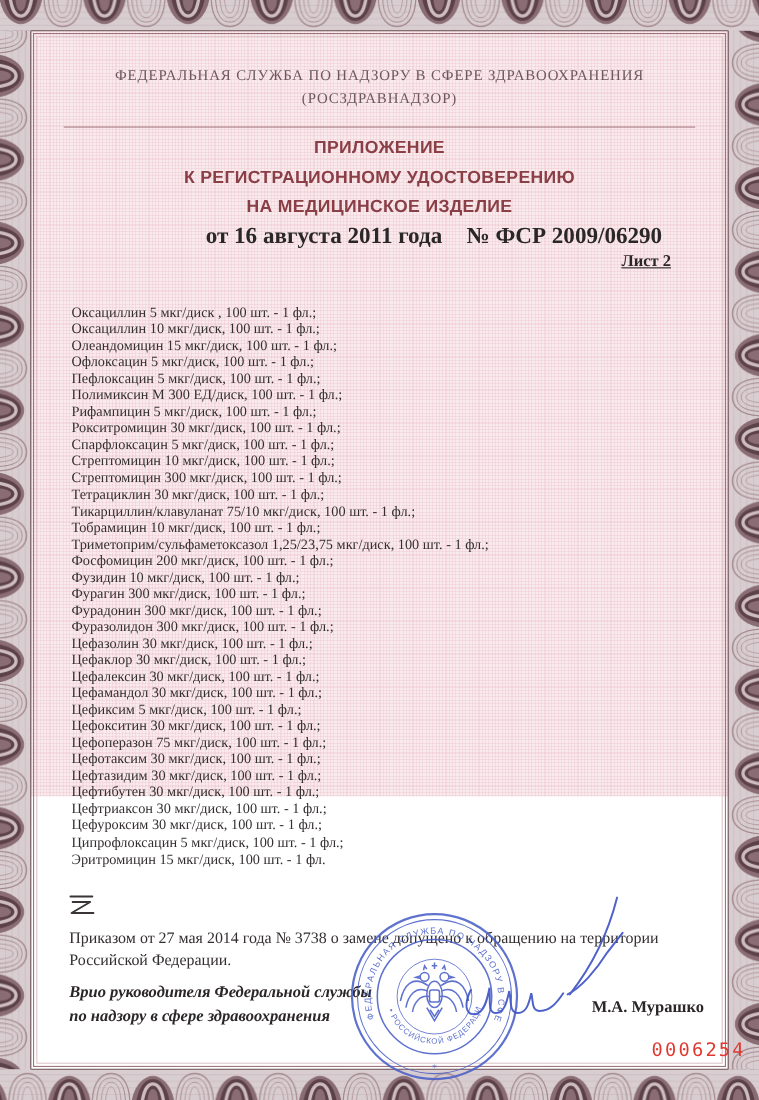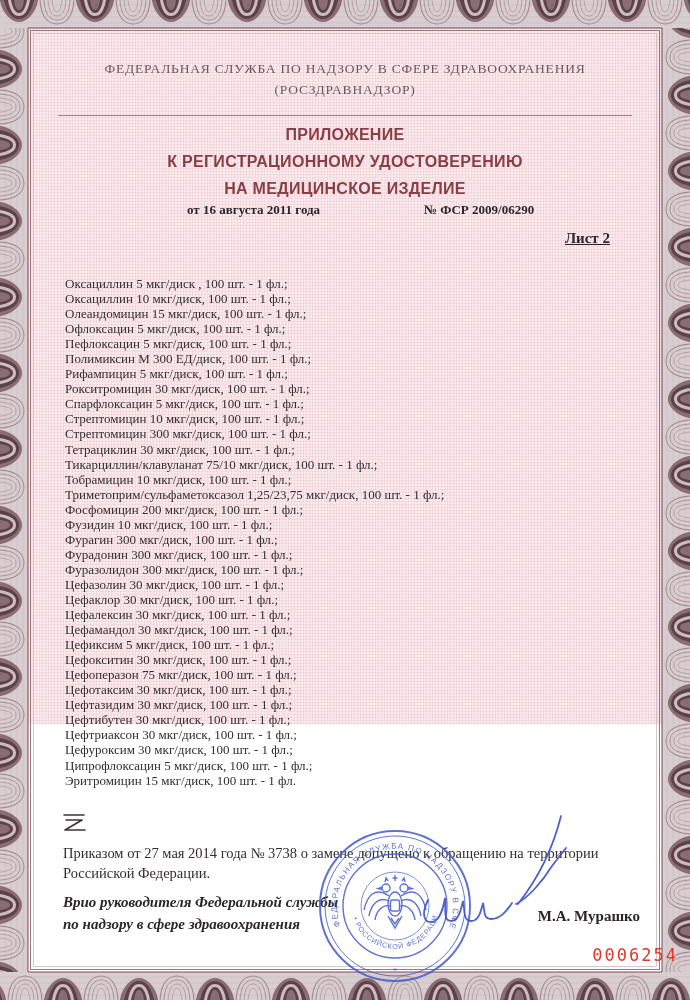--- a/index.html
+++ b/index.html
@@ -13,21 +13,21 @@
   }
   .frame-svg{position:absolute;left:0;top:0;z-index:3;pointer-events:none;}
   .abs{position:absolute;}
   .letterhead{top:58px;left:40px;right:40px;text-align:center;color:#6c585c;
     font-size:13.5px;line-height:21px;letter-spacing:.8px;z-index:2;}
   .divider{top:115px;left:58px;right:58px;border-top:1px solid #a97e85;z-index:2;}
   .title{top:121px;left:30px;right:30px;text-align:center;z-index:2;
     font-family:"Liberation Sans",sans-serif;font-weight:bold;
     font-size:16px;line-height:27px;color:#8a3e46;letter-spacing:.3px;}
   .meta{top:202px;left:0;right:0;height:22px;z-index:2;
-    font-weight:bold;font-size:13px;color:#2b2627;}
+    font-weight:bold;font-size:21px;color:#2b2627;}
   .meta .date{position:absolute;left:187px;top:0;}
   .meta .num{position:absolute;left:424px;top:0;}
   .sheet{top:230px;right:80px;font-weight:bold;font-size:15px;color:#2b2627;z-index:2;text-decoration:underline;}
   .list{top:276px;left:65px;right:34px;z-index:2;
     font-size:13px;line-height:15.05px;color:#332e2f;}
   .endmark{top:811px;left:62px;z-index:2;}
   .order{top:844px;left:63px;width:578px;z-index:2;
     font-size:14.5px;line-height:19.5px;color:#332e2f;}
   .sig-title{top:891px;left:63px;z-index:2;font-weight:bold;
     font-size:15px;line-height:22px;color:#2b2627;font-style:italic;}

